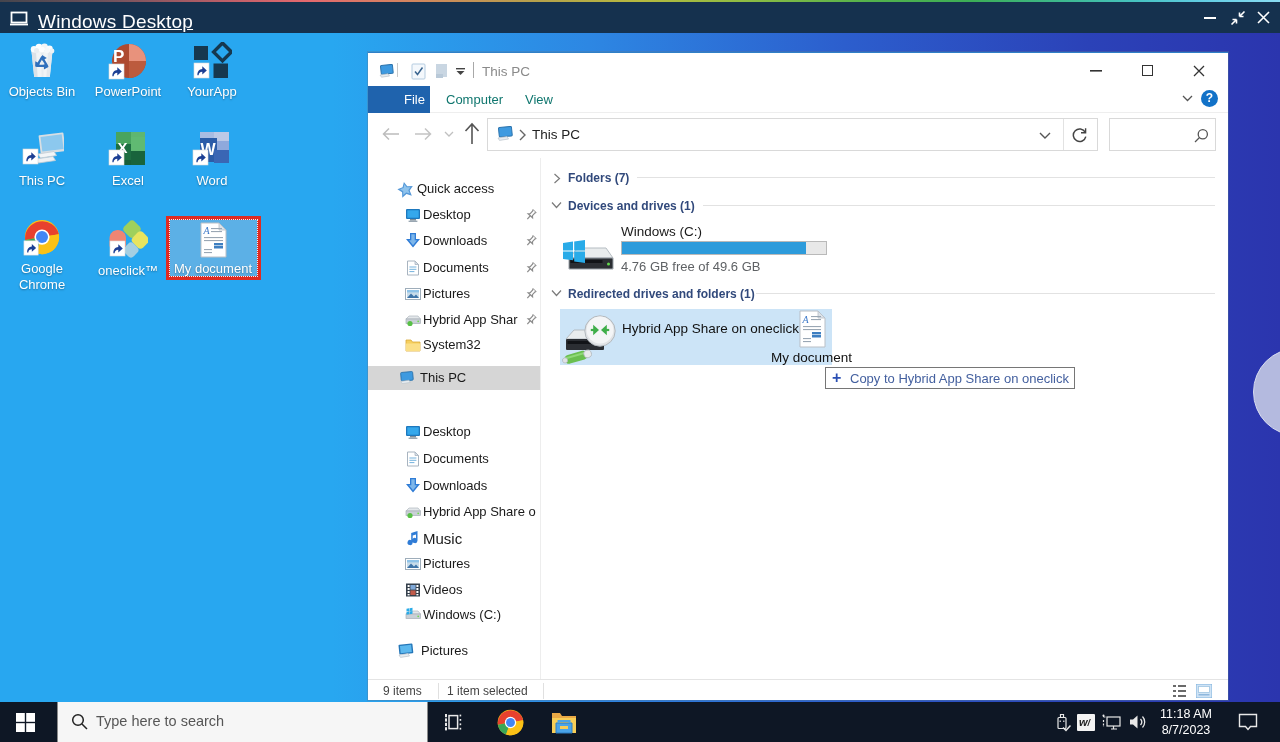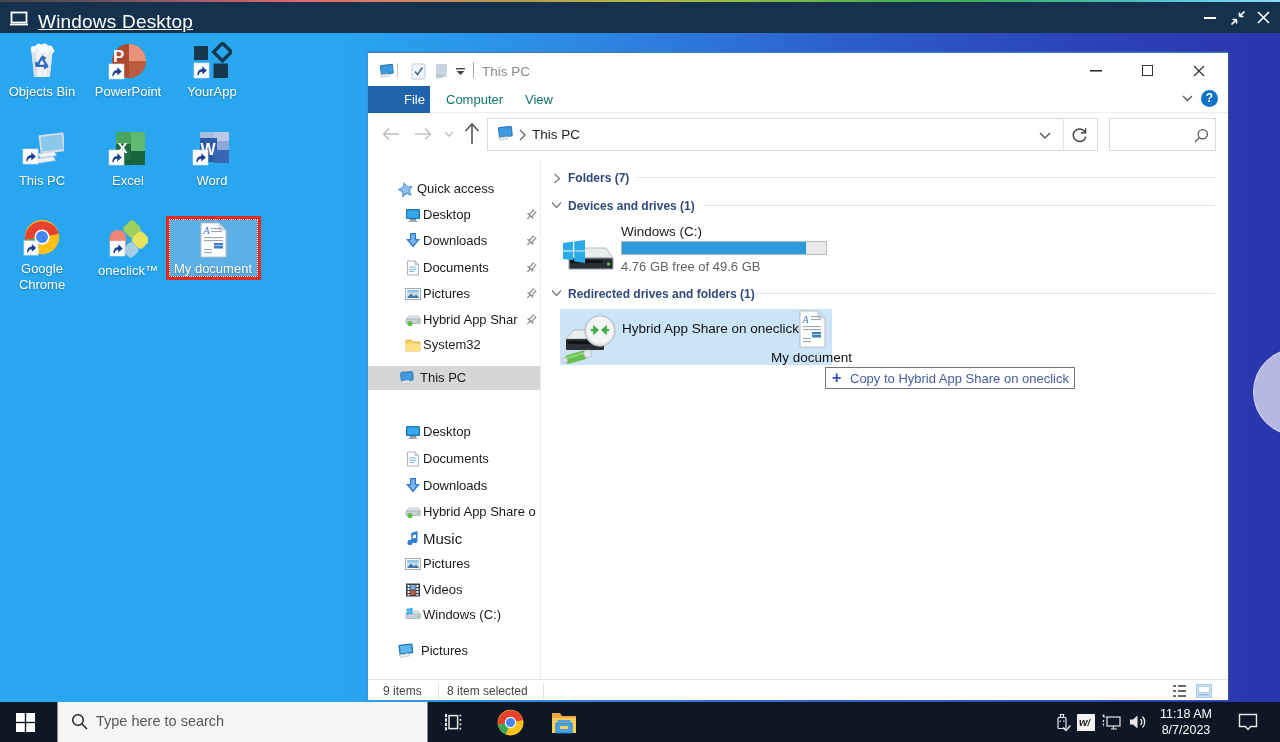--- a/index.html
+++ b/index.html
@@ -542,21 +542,21 @@
     <span class="abs" style="left:231px;top:192px;font-size:13.5px;color:#111">My document</span>
 
     <div class="abs" style="left:285px;top:209px;width:250px;height:22px;background:#fff;border:1px solid #767676">
       <span style="position:absolute;left:6px;top:1px;font-size:16px;color:#2b50b4;font-weight:bold">+</span>
       <span style="position:absolute;left:24px;top:3px;font-size:13px;color:#44609f;white-space:nowrap">Copy to Hybrid App Share on oneclick</span>
     </div>
   </div>
   <div id="statusbar">
     <span class="abs" style="left:15px;top:4px">9 items</span>
     <div class="abs" style="left:70px;top:3px;width:1px;height:16px;background:#e0e0e0"></div>
-    <span class="abs" style="left:79px;top:4px">8 item selected</span>
+    <span class="abs" style="left:79px;top:4px">1 item selected</span>
     <div class="abs" style="left:175px;top:3px;width:1px;height:16px;background:#e0e0e0"></div>
     <svg class="abs" style="left:805px;top:5px" width="13" height="12" viewBox="0 0 13 12">
       <g fill="#6a6a6a">
         <rect x="0" y="0" width="3" height="2"></rect>
           <rect x="0" y="5" width="3" height="2"></rect>
           <rect x="0" y="10" width="3" height="2"></rect>
         <rect x="5" y="0" width="8" height="2"></rect>
           <rect x="5" y="5" width="8" height="2"></rect>
           <rect x="5" y="10" width="8" height="2"></rect>
       </g>

